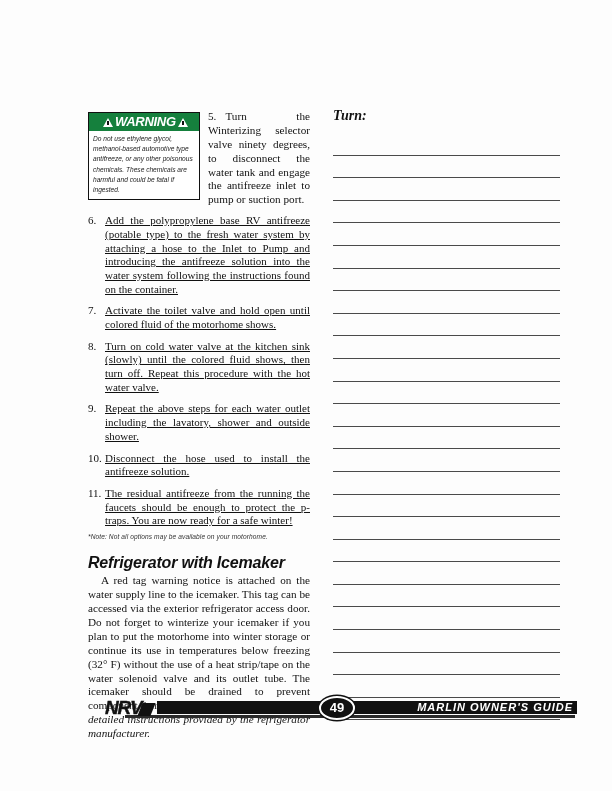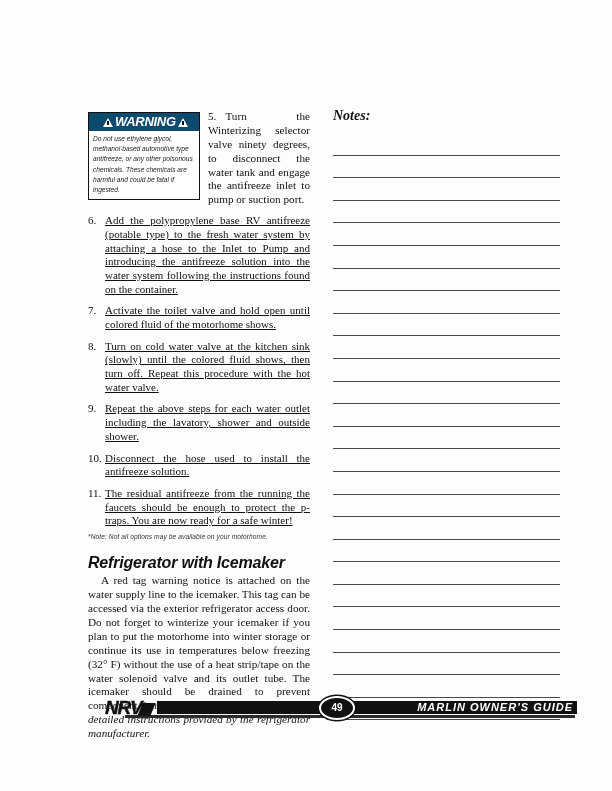--- a/index.html
+++ b/index.html
@@ -82,21 +82,21 @@
   }
 
   .warning-box {
     float: left;
     width: 110px;
     margin: 2px 8px 5px 0;
     border: 1.5px solid #111;
     background: #fff;
   }
   .warning-head {
-    background: #0c4a6e;
+    background: #15803d;
     color: #fff;
     text-align: center;
     padding: 2px 12px 3px;
     font-family: "Liberation Sans", sans-serif;
     font-weight: bold;
     font-style: italic;
     font-size: 13px;
     letter-spacing: -0.3px;
     line-height: 1;
     white-space: nowrap;
@@ -263,21 +263,21 @@
     top: -2px;
     width: 32px;
     height: 20px;
     border-radius: 50%;
     background: #111;
     color: #fff;
     border: 2px solid #fff;
     box-shadow: 0 0 0 1.5px #111;
     font-family: "Liberation Sans", sans-serif;
     font-weight: bold;
-    font-size: 10px;
+    font-size: 13px;
     line-height: 20px;
     text-align: center;
   }
   .footer-guide {
     position: absolute;
     right: 4px;
     top: 3px;
     height: 13px;
     line-height: 13px;
     color: #fff;
@@ -317,21 +317,21 @@
 
     <p class="footnote">*Note: Not all options may be available on your motorhome.</p>
 
     <h2 class="sec-head">Refrigerator with Icemaker</h2>
 
     <p class="body-para"><span>A red tag warning notice is attached on the water supply line to the icemaker. This tag can be accessed via the exterior refrigerator access door. Do not forget to winterize your icemaker if you plan to put the motorhome into winter storage or continue its use in temperatures below freezing (32° F) without the use of a heat strip/tape on the water solenoid valve and its outlet tube. The icemaker should be drained to prevent component damage and leaks.</span>&nbsp; <i>Note:</i> <i>Refer to the detailed instructions provided by the refrigerator manufacturer.</i></p>
 
   </div>
 
   <div class="col-notes">
-    <div class="notes-title">Notes:</div>
+    <div class="notes-title">Turn:</div>
     <div class="notes-lines">
         <div class="note-line"></div>
         <div class="note-line"></div>
         <div class="note-line"></div>
         <div class="note-line"></div>
         <div class="note-line"></div>
         <div class="note-line"></div>
         <div class="note-line"></div>
         <div class="note-line"></div>
         <div class="note-line"></div>

